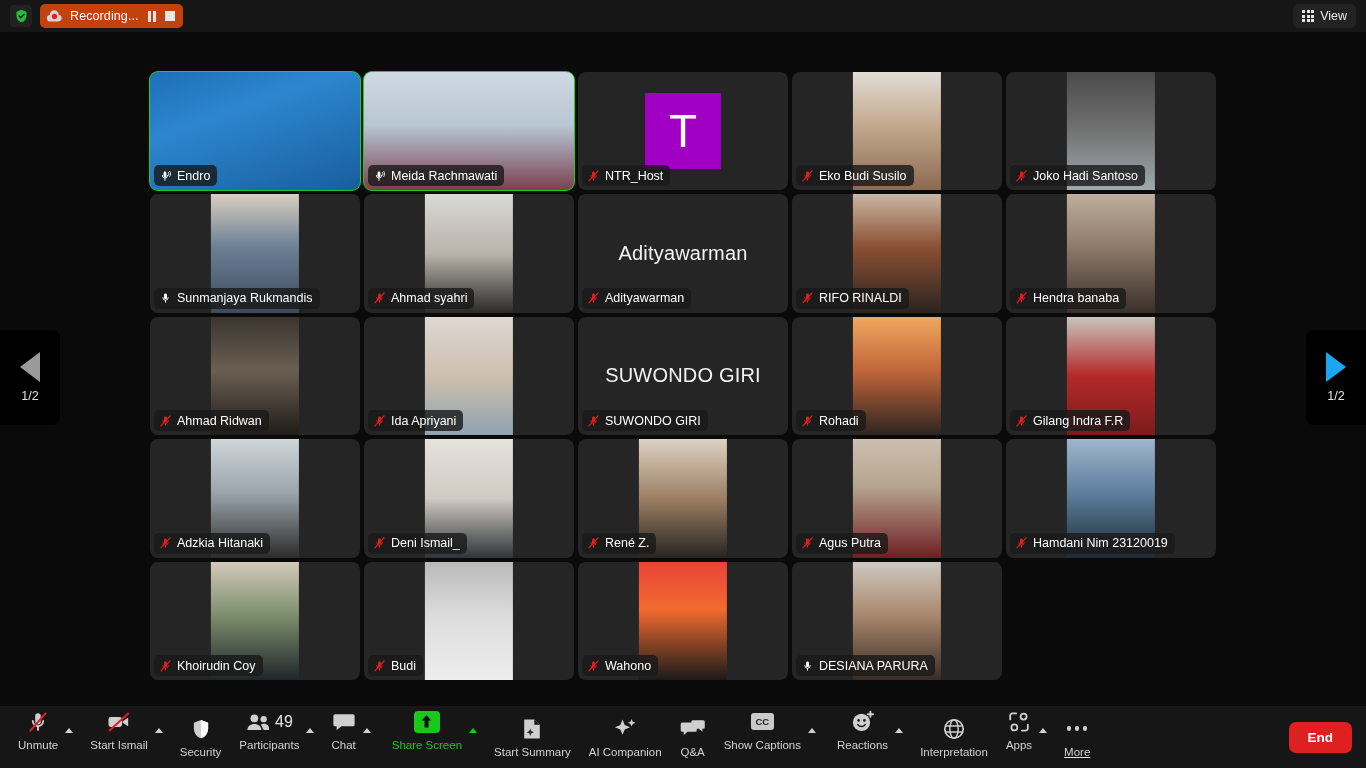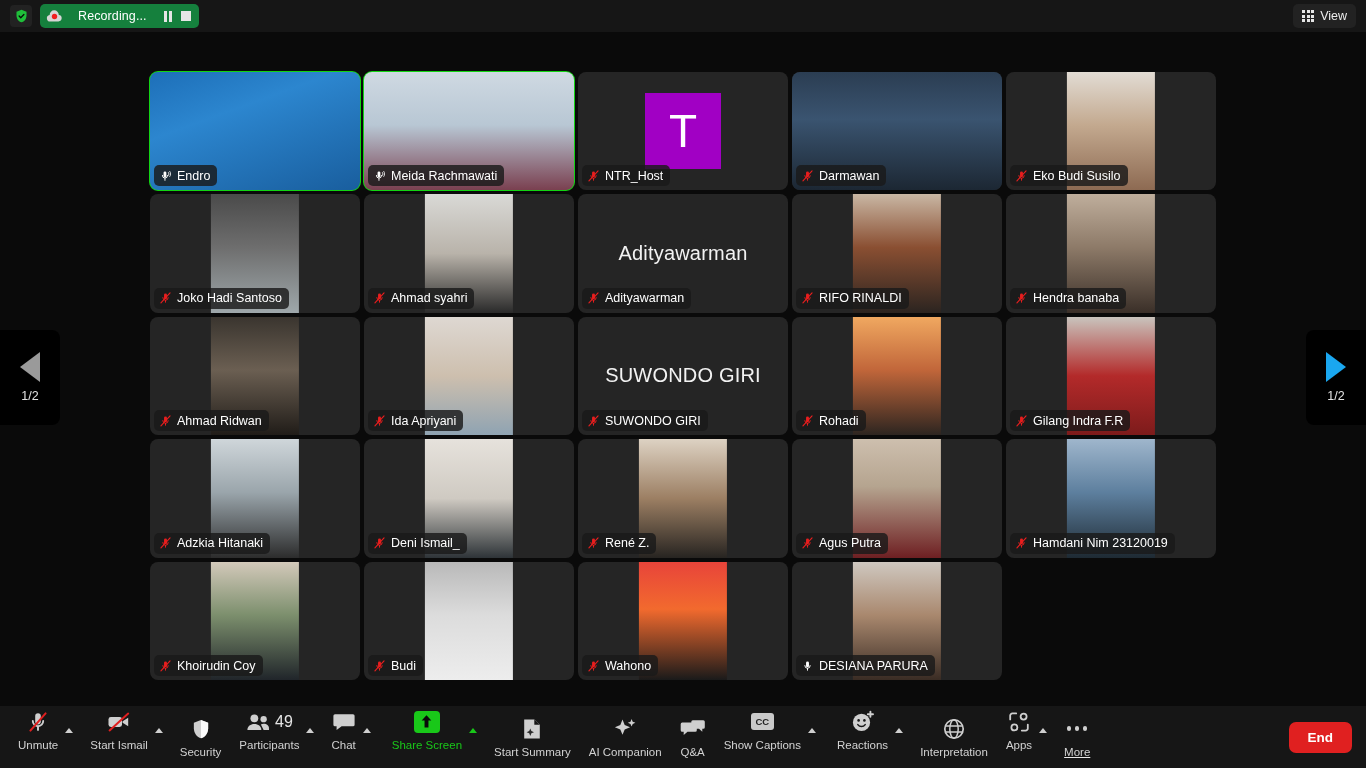--- a/index.html
+++ b/index.html
@@ -19,21 +19,21 @@
     background: #161616;
     display: flex; align-items: center;
   }
   .shield-btn {
     margin-left: 10px; width: 22px; height: 22px;
     display: flex; align-items: center; justify-content: center;
     border-radius: 4px; background: #222;
   }
   .rec-pill {
     margin-left: 8px; height: 24px; display: flex; align-items: center;
-    background: #15803d; border-radius: 5px; padding: 0 8px 0 6px; gap: 15px;
+    background: #c2410c; border-radius: 5px; padding: 0 8px 0 6px; gap: 7px;
   }
   .rec-label { font-size: 12.5px; color: #fff; letter-spacing: .1px; }
   .rec-ctl { display: flex; align-items: center; gap: 9px; margin-left: 2px; }
   .pause-ic { display: flex; gap: 2.5px; }
   .pause-ic i { display:block; width: 3px; height: 11px; background: #e6e6e6; }
   .stop-ic { width: 10px; height: 10px; background: #e6e6e6; }
   .view-btn {
     position: absolute; right: 10px; top: 4px; height: 24px;
     display: flex; align-items: center; gap: 6px;
     background: #222; border-radius: 5px; padding: 0 9px;
@@ -217,35 +217,20 @@
               <path d="M12 3.6a2.7 2.7 0 0 1 2.7 2.7v5.5a2.7 2.7 0 1 1-5.4 0V6.3A2.7 2.7 0 0 1 12 3.6z" fill="#e81e1e"></path>
               <path d="M7 11.2a5 5 0 0 0 10 0M12 16.4v3.4" stroke="#e81e1e" stroke-width="1.8" stroke-linecap="round"></path>
               <path d="M3.6 21 20.4 2.6" stroke="#e81e1e" stroke-width="2.1" stroke-linecap="round"></path>
             </svg>
           </span>
           <span class="name-txt">NTR_Host</span>
         </div>
       </div>
       <div class="tile">
         <div class="tile-video">
-          <div class="vid full" style="background:linear-gradient(180deg,#2b3d52 0%,#3a5470 40%,#1c2733 100%)"></div>
-        </div>
-        <div class="name-bar">
-          <span style="display:flex">
-            <svg class="mic" viewBox="0 0 24 24" fill="none">
-              <path d="M12 3.6a2.7 2.7 0 0 1 2.7 2.7v5.5a2.7 2.7 0 1 1-5.4 0V6.3A2.7 2.7 0 0 1 12 3.6z" fill="#e81e1e"></path>
-              <path d="M7 11.2a5 5 0 0 0 10 0M12 16.4v3.4" stroke="#e81e1e" stroke-width="1.8" stroke-linecap="round"></path>
-              <path d="M3.6 21 20.4 2.6" stroke="#e81e1e" stroke-width="2.1" stroke-linecap="round"></path>
-            </svg>
-          </span>
-          <span class="name-txt">Darmawan</span>
-        </div>
-      </div>
-      <div class="tile">
-        <div class="tile-video">
           <div class="vid portrait" style="background:linear-gradient(180deg,#e2dcd4 0%,#c3a98f 45%,#8d6a52 100%)"></div>
         </div>
         <div class="name-bar">
           <span style="display:flex">
             <svg class="mic" viewBox="0 0 24 24" fill="none">
               <path d="M12 3.6a2.7 2.7 0 0 1 2.7 2.7v5.5a2.7 2.7 0 1 1-5.4 0V6.3A2.7 2.7 0 0 1 12 3.6z" fill="#e81e1e"></path>
               <path d="M7 11.2a5 5 0 0 0 10 0M12 16.4v3.4" stroke="#e81e1e" stroke-width="1.8" stroke-linecap="round"></path>
               <path d="M3.6 21 20.4 2.6" stroke="#e81e1e" stroke-width="2.1" stroke-linecap="round"></path>
             </svg>
           </span>
@@ -258,20 +243,34 @@
         </div>
         <div class="name-bar">
           <span style="display:flex">
             <svg class="mic" viewBox="0 0 24 24" fill="none">
               <path d="M12 3.6a2.7 2.7 0 0 1 2.7 2.7v5.5a2.7 2.7 0 1 1-5.4 0V6.3A2.7 2.7 0 0 1 12 3.6z" fill="#e81e1e"></path>
               <path d="M7 11.2a5 5 0 0 0 10 0M12 16.4v3.4" stroke="#e81e1e" stroke-width="1.8" stroke-linecap="round"></path>
               <path d="M3.6 21 20.4 2.6" stroke="#e81e1e" stroke-width="2.1" stroke-linecap="round"></path>
             </svg>
           </span>
           <span class="name-txt">Joko Hadi Santoso</span>
+        </div>
+      </div>
+      <div class="tile">
+        <div class="tile-video">
+          <div class="vid portrait" style="background:linear-gradient(180deg,#d8cfc0 0%,#6b7f95 45%,#3d4a5b 100%)"></div>
+        </div>
+        <div class="name-bar">
+          <span style="display:flex">
+            <svg class="mic" viewBox="0 0 24 24" fill="none">
+              <path d="M12 3.6a2.7 2.7 0 0 1 2.7 2.7v5.5a2.7 2.7 0 1 1-5.4 0V6.3A2.7 2.7 0 0 1 12 3.6z" fill="#ffffff"></path>
+              <path d="M7 11.2a5 5 0 0 0 10 0M12 16.4v3.4" stroke="#ffffff" stroke-width="1.8" stroke-linecap="round"></path>
+            </svg>
+          </span>
+          <span class="name-txt">Sunmanjaya Rukmandis</span>
         </div>
       </div>
       <div class="tile">
         <div class="tile-video">
           <div class="vid portrait" style="background:linear-gradient(180deg,#d9d9d6 0%,#b9b3aa 50%,#2a2a2a 100%)"></div>
         </div>
         <div class="name-bar">
           <span style="display:flex">
             <svg class="mic" viewBox="0 0 24 24" fill="none">
               <path d="M12 3.6a2.7 2.7 0 0 1 2.7 2.7v5.5a2.7 2.7 0 1 1-5.4 0V6.3A2.7 2.7 0 0 1 12 3.6z" fill="#e81e1e"></path>

